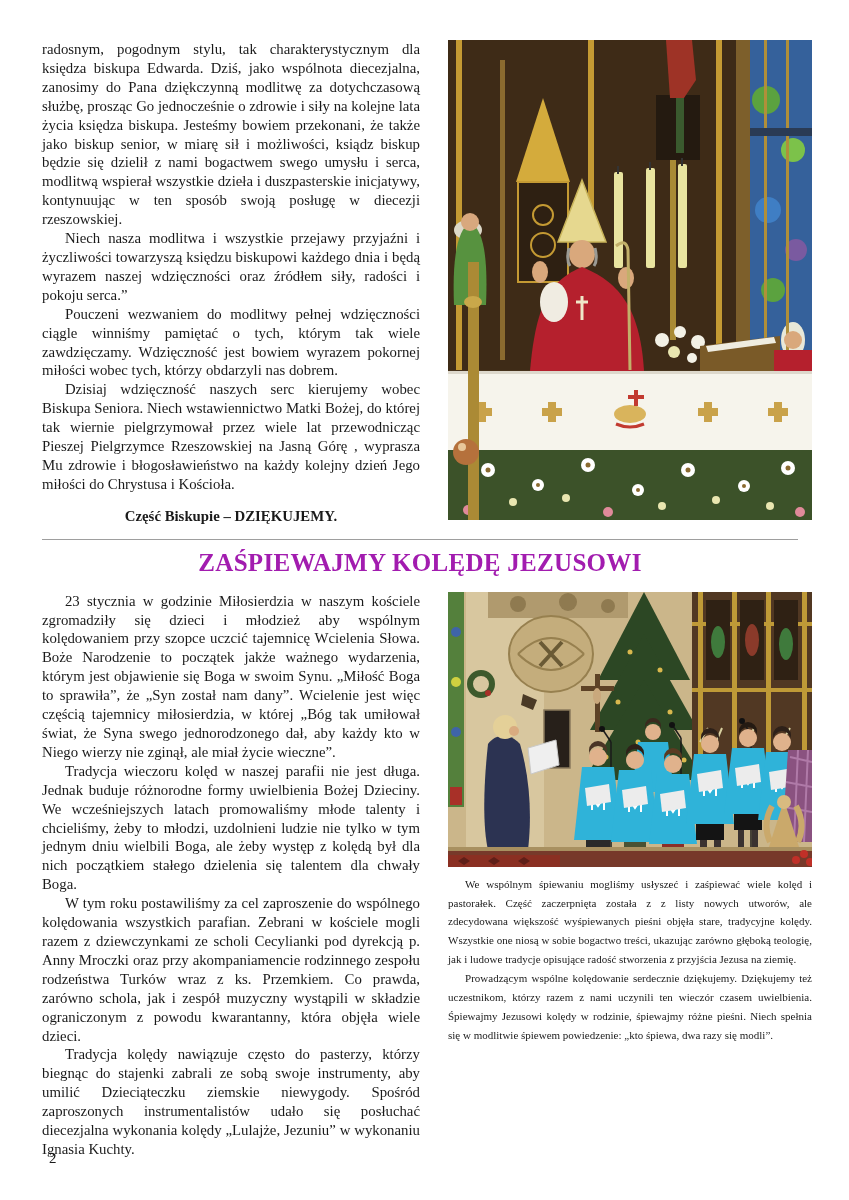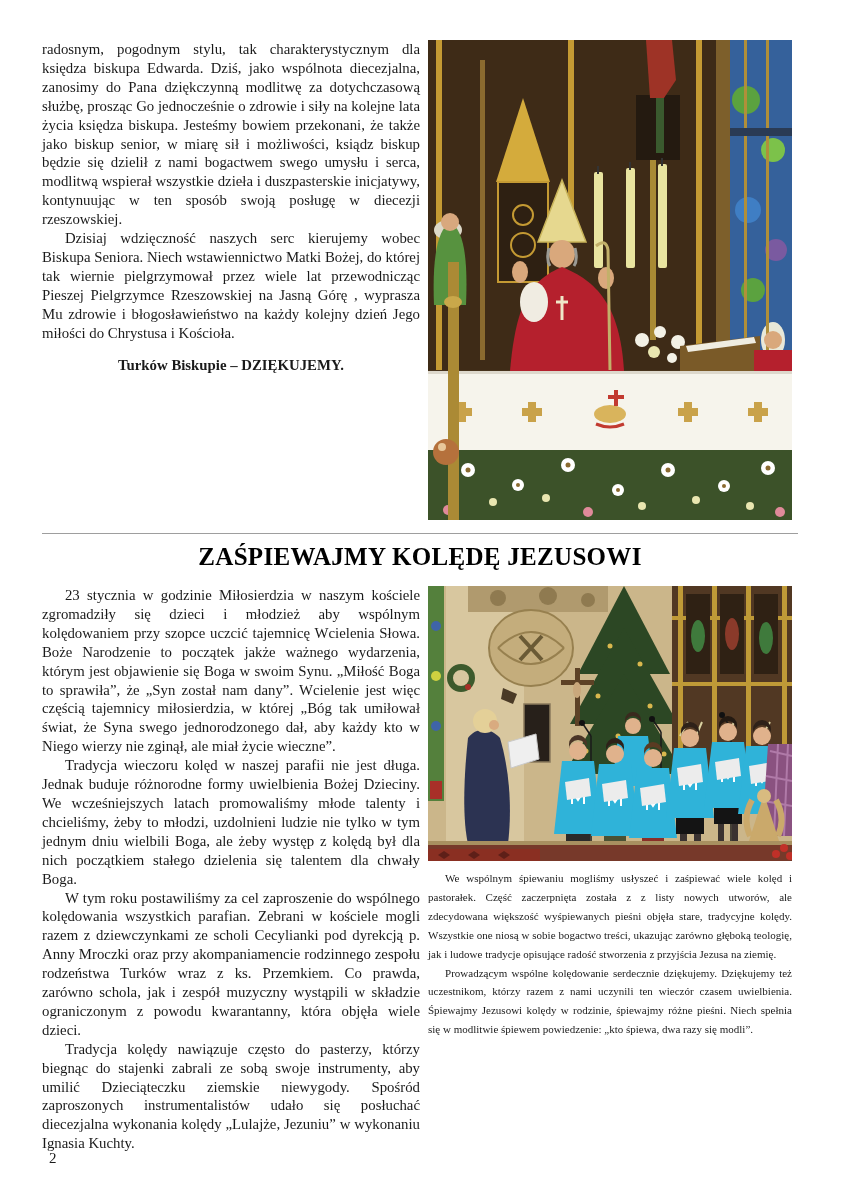--- a/index.html
+++ b/index.html
@@ -7,21 +7,21 @@
     position:relative;
     width:849px; height:1200px;
     margin:0 auto;
     background:#ffffff;
     font-family:"Liberation Serif", serif;
     color:#1a1a1a;
     box-sizing:border-box;
     padding:40px 51px 0 42px;
     overflow:hidden;
   }
-  .columns { display:flex; gap:8px; align-items:flex-start; }
+  .columns { display:flex; gap:28px; align-items:flex-start; }
   .text-col {
     width:378px; flex:0 0 378px;
     font-size:14.8px; line-height:18.9px;
     text-align:justify;
   }
   .text-col p { margin:0; text-indent:1.55em; }
   .text-col p.noindent { text-indent:0; }
   .closing {
     text-align:center !important;
     font-weight:bold;
@@ -30,21 +30,21 @@
   }
   figure.photo { margin:0; flex:0 0 364px; width:364px; line-height:0; }
   figure.photo svg { display:block; }
   .photo-top { margin-top:5px; }
   .divider {
     border:none; border-top:1.5px solid #9e9e9e;
     margin:13px 0 0 0; width:100%; height:0;
   }
   h1.article-title {
     text-align:center;
-    color:#000000;
+    color:#a21caf;
     font-size:25px;
     font-weight:bold;
     letter-spacing:0.3px;
     margin:9px 0 15px 0;
     font-family:"Liberation Serif", serif;
   }
   .right-col { width:364px; flex:0 0 364px; font-size:11px; line-height:18.9px; text-align:justify; }
   .right-col p { margin:0; text-indent:1.55em; }
   .right-col .after-photo { margin-top:8px; }
   .page-number {
@@ -53,22 +53,24 @@
   }
 </style>
 </head>
 <body>
 
 <div class="page">
 
   <section class="columns">
     <div class="text-col">
       <p class="noindent">radosnym, pogodnym stylu, tak charakterystycznym dla księdza biskupa Edwarda. Dziś, jako wspólnota diecezjalna, zanosimy do Pana dziękczynną modlitwę za dotychczasową służbę, prosząc Go jednocześnie o zdrowie i siły na kolejne lata życia księdza biskupa. Jesteśmy bowiem przekonani, że także jako biskup senior, w miarę sił i możliwości, ksiądz biskup będzie się dzielił z nami bogactwem swego umysłu i serca, modlitwą wspierał wszystkie dzieła i duszpasterskie inicjatywy, kontynuując w ten sposób swoją posługę w diecezji rzeszowskiej.</p>
+      <p>Niech nasza modlitwa i wszystkie przejawy przyjaźni i życzliwości towarzyszą księdzu biskupowi każdego dnia i będą wyrazem naszej wdzięczności oraz źródłem siły, radości i pokoju serca.”</p>
+      <p>Pouczeni wezwaniem do modlitwy pełnej wdzięczności ciągle winniśmy pamiętać o tych, którym tak wiele zawdzięczamy. Wdzięczność jest bowiem wyrazem pokornej miłości wobec tych, którzy obdarzyli nas dobrem.</p>
       <p>Dzisiaj wdzięczność naszych serc kierujemy wobec Biskupa Seniora. Niech wstawiennictwo Matki Bożej, do której tak wiernie pielgrzymował przez wiele lat przewodnicząc Pieszej Pielgrzymce Rzeszowskiej na Jasną Górę , wyprasza Mu zdrowie i błogosławieństwo na każdy kolejny dzień Jego miłości do Chrystusa i Kościoła.</p>
-      <p class="closing">Turków Biskupie – DZIĘKUJEMY.</p>
+      <p class="closing">Część Biskupie – DZIĘKUJEMY.</p>
     </div>
 
     <figure class="photo photo-top">
       <svg width="364" height="480" viewBox="0 0 364 480" xmlns="http://www.w3.org/2000/svg">
 
         <rect width="364" height="480" fill="#46321c"></rect>
         <rect x="0" y="0" width="364" height="330" fill="#3e2b17"></rect>
 
         <rect x="302" y="0" width="62" height="335" fill="#35619b"></rect>
         <circle cx="318" cy="60" r="14" fill="#5ba23f"></circle>

